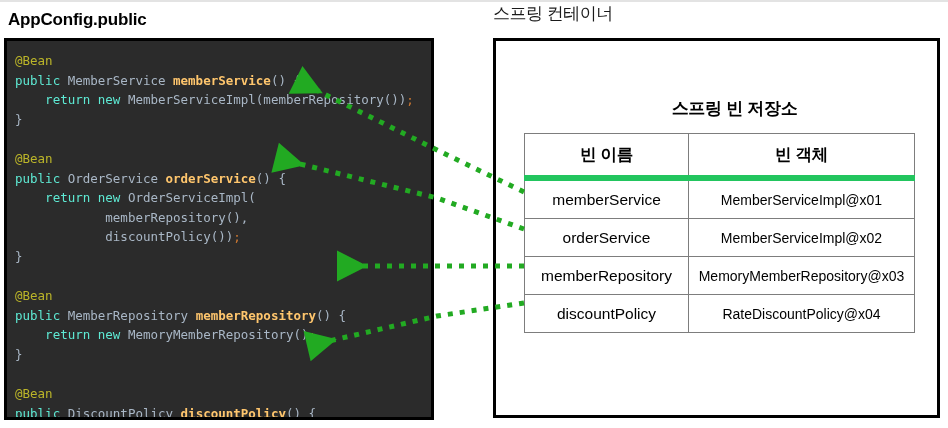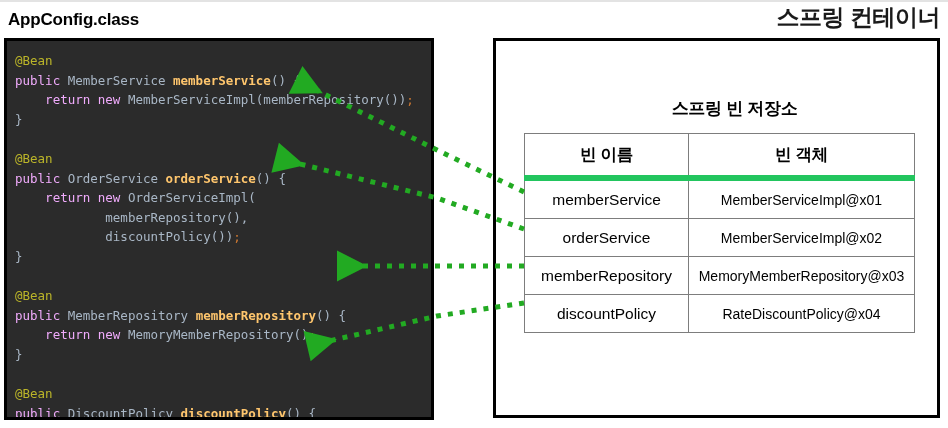--- a/index.html
+++ b/index.html
@@ -62,36 +62,36 @@
     left: 8px;
     top: 10px;
     font-family: "DejaVu Sans Mono", "Liberation Mono", monospace;
     font-size: 12.5px;
     line-height: 19.6px;
     white-space: pre;
     color: #a9b7c6;
   }
   .ln { display: block; height: 19.6px; }
   .k-ann   { color: #bbb529; margin-top: 15px; }           
-  .k-kw    { color: #f0abfc; }           
+  .k-kw    { color: #5eead4; }           
   .k-type  { color: #a9b7c6; }
   .k-mth   { color: #ffc66d; font-weight: bold; }
   .k-plain { color: #a9b7c6; }
   .k-semi  { color: #cc7832; }
 
   
   .container-title {
     position: absolute;
     left: 493px;
     top: 2px;
     width: 447px;
-    text-align: right;
-    font-size: 23px;
+    text-align: left;
+    font-size: 17px;
     color: #1a1a1a;
-    font-weight: 700;
+    font-weight: 400;
     letter-spacing: -0.5px;
   }
 
   .container-box {
     position: absolute;
     left: 493px;
     top: 38px;
     width: 447px;
     height: 380px;
     background: #ffffff;
@@ -153,21 +153,21 @@
     pointer-events: none;
   }
 </style>
 </head>
 <body>
 
 <div id="stage">
 
   <div class="top-rule"></div>
 
-  <div class="left-title">AppConfig.class</div>
+  <div class="left-title">AppConfig.public</div>
 
   <div class="code-panel">
     <div class="code-inner" id="code-inner"><span class="ln"><span class="k-ann">@Bean</span></span><span class="ln"><span class="k-kw">public </span><span class="k-type">MemberService </span><span class="k-mth">memberService</span><span class="k-plain">() {</span></span><span class="ln"><span class="k-plain">    </span><span class="k-kw">return new </span><span class="k-plain">MemberServiceImpl(memberRepository())</span><span class="k-semi">;</span></span><span class="ln"><span class="k-plain">}</span></span><span class="ln">&nbsp;</span><span class="ln"><span class="k-ann">@Bean</span></span><span class="ln"><span class="k-kw">public </span><span class="k-type">OrderService </span><span class="k-mth">orderService</span><span class="k-plain">() {</span></span><span class="ln"><span class="k-plain">    </span><span class="k-kw">return new </span><span class="k-plain">OrderServiceImpl(</span></span><span class="ln"><span class="k-plain">            memberRepository(),</span></span><span class="ln"><span class="k-plain">            discountPolicy())</span><span class="k-semi">;</span></span><span class="ln"><span class="k-plain">}</span></span><span class="ln">&nbsp;</span><span class="ln"><span class="k-ann">@Bean</span></span><span class="ln"><span class="k-kw">public </span><span class="k-type">MemberRepository </span><span class="k-mth">memberRepository</span><span class="k-plain">() {</span></span><span class="ln"><span class="k-plain">    </span><span class="k-kw">return new </span><span class="k-plain">MemoryMemberRepository()</span><span class="k-semi">;</span></span><span class="ln"><span class="k-plain">}</span></span><span class="ln">&nbsp;</span><span class="ln"><span class="k-ann">@Bean</span></span><span class="ln"><span class="k-kw">public </span><span class="k-type">DiscountPolicy </span><span class="k-mth">discountPolicy</span><span class="k-plain">() {</span></span></div>
   </div>
 
   <div class="container-title">스프링 컨테이너</div>
 
   <div class="container-box">
     <div class="store-title">스프링 빈 저장소</div>
 

